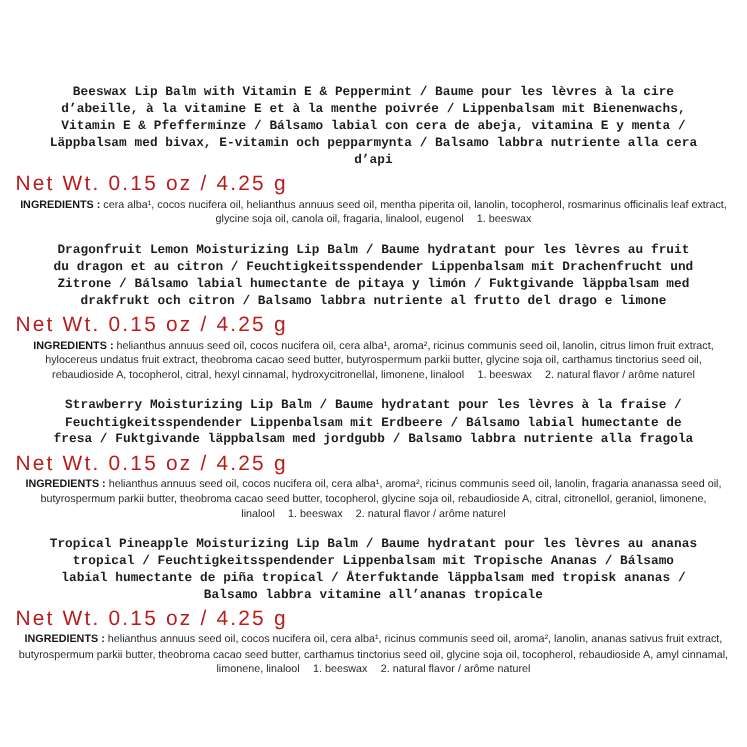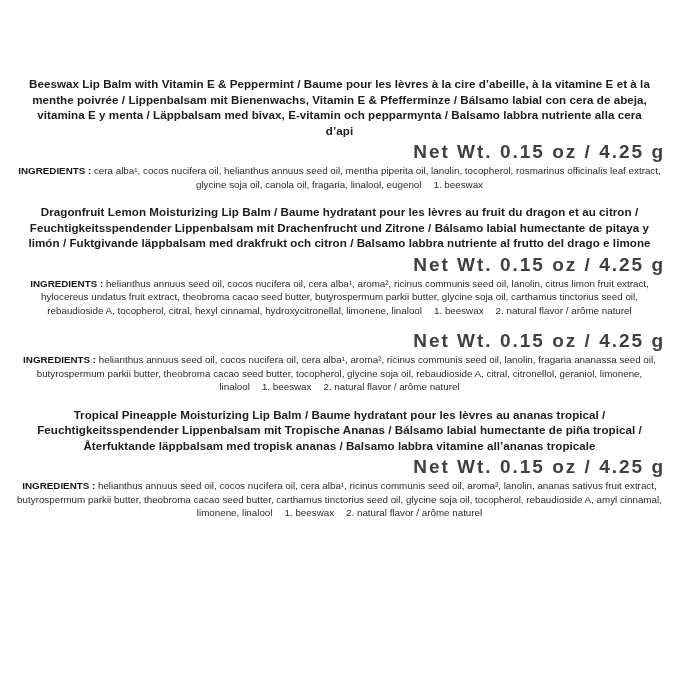--- a/index.html
+++ b/index.html
@@ -15,35 +15,36 @@
     padding: 76px 14px 0 14px;
     background: #ffffff;
     font-family: "Liberation Sans", sans-serif;
     color: #212121;
     overflow: hidden;
   }
   .product {
     margin-bottom: 13px;
   }
   .heading {
-    margin: 0 12px;
+    margin: 0 28px;
     font-size: 11.6px;
     font-weight: bold;
     line-height: 15.5px;
     text-align: center;
     color: #1d1d1d;
     letter-spacing: 0.05px;
+    font-family: Liberation Mono, monospace;
   }
   .netwt {
     margin: 3px 0 1px 0;
-    text-align: right;
+    text-align: left;
     font-size: 19px;
-    font-weight: 700;
+    font-weight: 400;
     letter-spacing: 2px;
-    color: #404040;
+    color: #b91c1c;
   }
   .ingredients {
     margin: 1px 0 0 0;
     font-size: 9.8px;
     line-height: 13.5px;
     text-align: center;
     color: #2a2a2a;
   }
   .ing-label {
     font-weight: bold;
@@ -73,20 +74,21 @@
   <section class="product">
     <h2 class="heading">Dragonfruit Lemon Moisturizing Lip Balm / Baume hydratant pour les lèvres au fruit du dragon et au citron / Feuchtigkeitsspendender Lippenbalsam mit Drachenfrucht und Zitrone / Bálsamo labial humectante de pitaya y limón / Fuktgivande läppbalsam med drakfrukt och citron / Balsamo labbra nutriente al frutto del drago e limone</h2>
     <div class="netwt">Net Wt. 0.15 oz / 4.25 g</div>
     <p class="ingredients">
       <span class="ing-label">INGREDIENTS :</span>
       <span class="ing-text">helianthus annuus seed oil, cocos nucifera oil, cera alba¹, aroma², ricinus communis seed oil, lanolin, citrus limon fruit extract, hylocereus undatus fruit extract, theobroma cacao seed butter, butyrospermum parkii butter, glycine soja oil, carthamus tinctorius seed oil, rebaudioside A, tocopherol, citral, hexyl cinnamal, hydroxycitronellal, limonene, linalool</span><span class="footnote">1. beeswax</span><span class="footnote">2. natural flavor / arôme naturel</span>
     </p>
   </section>
 
   <section class="product">
+    <h2 class="heading">Strawberry Moisturizing Lip Balm / Baume hydratant pour les lèvres à la fraise / Feuchtigkeitsspendender Lippenbalsam mit Erdbeere / Bálsamo labial humectante de fresa / Fuktgivande läppbalsam med jordgubb / Balsamo labbra nutriente alla fragola</h2>
     <div class="netwt">Net Wt. 0.15 oz / 4.25 g</div>
     <p class="ingredients">
       <span class="ing-label">INGREDIENTS :</span>
       <span class="ing-text">helianthus annuus seed oil, cocos nucifera oil, cera alba¹, aroma², ricinus communis seed oil, lanolin, fragaria ananassa seed oil, butyrospermum parkii butter, theobroma cacao seed butter, tocopherol, glycine soja oil, rebaudioside A, citral, citronellol, geraniol, limonene, linalool</span><span class="footnote">1. beeswax</span><span class="footnote">2. natural flavor / arôme naturel</span>
     </p>
   </section>
 
   <section class="product">
     <h2 class="heading">Tropical Pineapple Moisturizing Lip Balm / Baume hydratant pour les lèvres au ananas tropical / Feuchtigkeitsspendender Lippenbalsam mit Tropische Ananas / Bálsamo labial humectante de piña tropical / Återfuktande läppbalsam med tropisk ananas / Balsamo labbra vitamine all’ananas tropicale</h2>
     <div class="netwt">Net Wt. 0.15 oz / 4.25 g</div>

